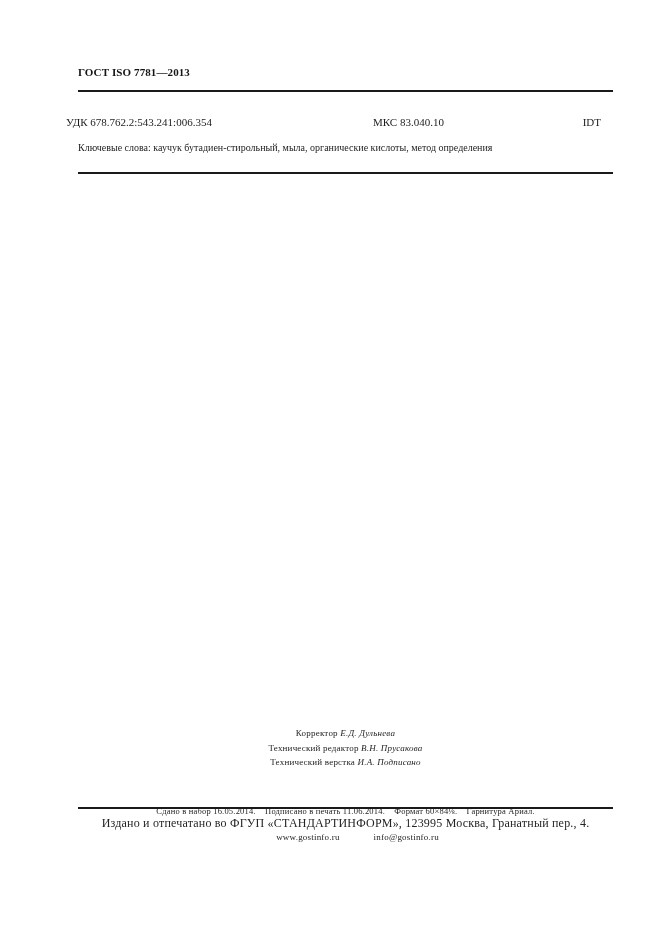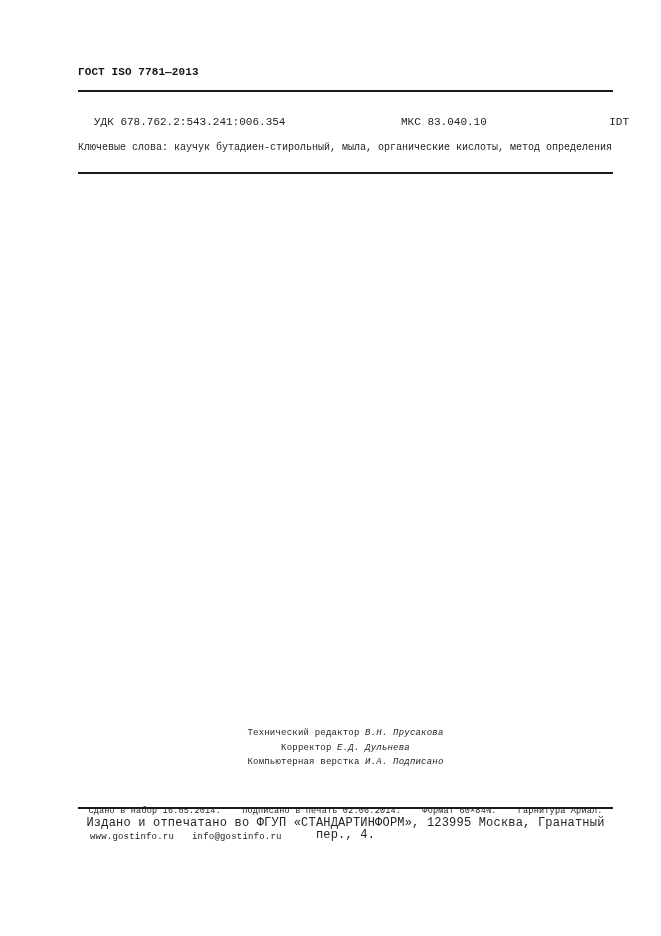--- a/index.html
+++ b/index.html
@@ -5,21 +5,21 @@
   html, body {
     margin: 0;
     padding: 0;
     background: #ffffff;
   }
   .page {
     position: relative;
     width: 661px;
     height: 936px;
     background: #ffffff;
-    font-family: Liberation Mono, monospace;
+    font-family: Liberation Serif, serif;
     color: #1d1d1d;
     overflow: hidden;
   }
   .std-number {
     position: absolute;
     top: 66px;
     left: 78px;
     font-size: 11px;
     font-weight: bold;
     letter-spacing: 0.1px;
@@ -31,21 +31,21 @@
     width: 535px;
     height: 2px;
     background: #1a1a1a;
   }
   .rule-top { top: 90px; }
   .rule-mid { top: 172px; }
   .rule-bottom { top: 807px; }
   .class-row {
     position: absolute;
     top: 116px;
-    left: 94px;
+    left: 66px;
     width: 535px;
     font-size: 11px;
   }
   .class-row .mks {
     position: absolute;
     left: 307px;
     top: 0;
   }
   .class-row .idt {
     position: absolute;
@@ -95,22 +95,22 @@
     line-height: 12px;
     letter-spacing: 0.2px;
     color: #242424;
   }
   .contacts {
     position: absolute;
     top: 832px;
     left: 78px;
     width: 535px;
     display: flex;
-    justify-content: flex-start;
-    gap: 18px;
+    justify-content: center;
+    gap: 34px;
     font-size: 9px;
     letter-spacing: 0.2px;
     color: #242424;
     transform: translateX(12px);
   }
 </style>
 </head>
 <body>
 
 <div class="page">
@@ -124,35 +124,35 @@
     <span class="mks">МКС 83.040.10</span>
     <span class="idt">IDT</span>
   </div>
 
   <div class="keywords">Ключевые слова: каучук бутадиен-стирольный, мыла, органические кислоты, метод определения</div>
 
   <div class="rule rule-mid"></div>
 
   <div class="editors">
     <div class="editor-line">
+      <span>Корректор</span>
+      <span class="name">Е.Д. Дульнева</span>
+    </div>
+    <div class="editor-line">
       <span>Технический редактор</span>
       <span class="name">В.Н. Прусакова</span>
     </div>
     <div class="editor-line">
-      <span>Корректор</span>
-      <span class="name">Е.Д. Дульнева</span>
-    </div>
-    <div class="editor-line">
-      <span>Компьютерная верстка</span>
+      <span>Технический верстка</span>
       <span class="name">И.А. Подписано</span>
     </div>
   </div>
 
   <div class="printinfo">
-    <div>Сдано в набор 16.05.2014.    Подписано в печать 02.06.2014.    Формат 60×84⅛.    Гарнитура Ариал.</div>
+    <div>Сдано в набор 16.05.2014.    Подписано в печать 11.06.2014.    Формат 60×84⅛.    Гарнитура Ариал.</div>
   </div>
 
   <div class="rule rule-bottom"></div>
 
   <div class="publisher">Издано и отпечатано во ФГУП «СТАНДАРТИНФОРМ», 123995 Москва, Гранатный пер., 4.</div>
 
   <div class="contacts">
     <span>www.gostinfo.ru</span>
     <span>info@gostinfo.ru</span>
   </div>

